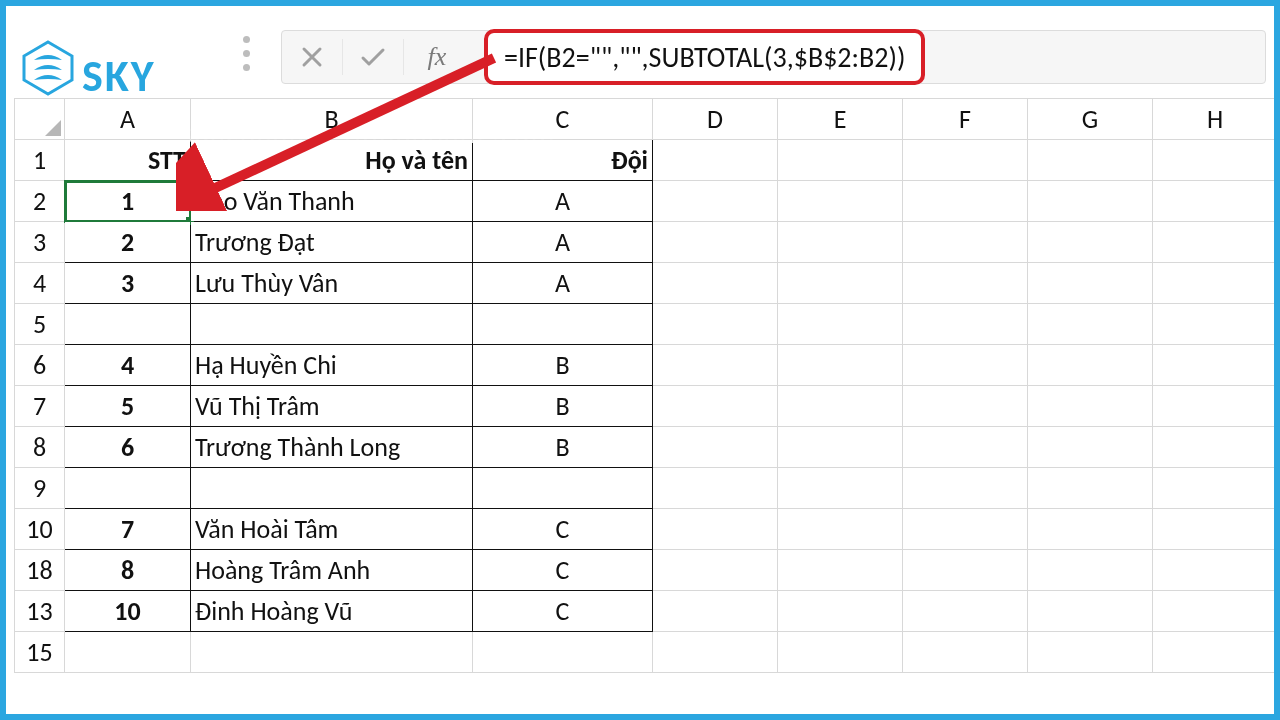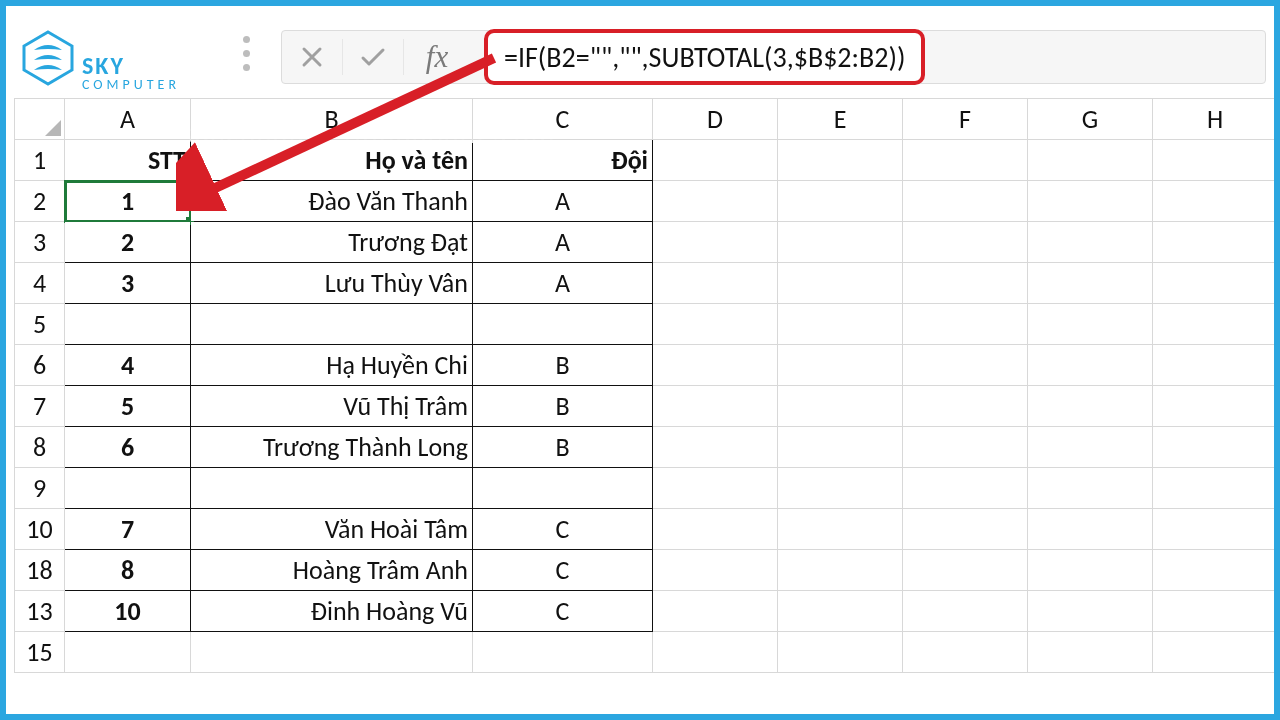--- a/index.html
+++ b/index.html
@@ -27,21 +27,21 @@
   .logo-icon {
     width: 56px; height: 56px;
     position: relative;
   }
   .logo-icon svg { display: block; }
   .logo-text {
     display: flex;
     flex-direction: column;
     line-height: 1;
   }
-  .logo-text .l1 { font-size: 24px; font-weight: bold; color: #28a6df; letter-spacing: 2px; margin-top: 30px; }
+  .logo-text .l1 { font-size: 44px; font-weight: bold; color: #28a6df; letter-spacing: 2px; margin-top: 30px; }
   .logo-text .l2 { font-size: 14px; color: #28a6df; letter-spacing: 4px; font-weight: 500; }
   .menu-dots {
     position: absolute;
     left: 235px; top: 30px;
     width: 10px;
     display: flex; flex-direction: column; gap: 7px;
     align-items: center;
   }
   .menu-dots span { width: 7px; height: 7px; background: #bdbdbd; border-radius: 50%; }
   .fbar {
@@ -59,21 +59,21 @@
   .fbar-ctrl {
     width: 60px; height: 100%;
     display: flex; align-items: center; justify-content: center;
     color: #a0a0a0;
   }
   .fbar-sep {
     width: 1px; height: 70%; background: #e6e6e6;
   }
   .fbar-fx {
     width: 66px; height: 100%; display: flex; align-items: center; justify-content: center;
-    font-style: italic; color: #7a7a7a; font-size: 31px; font-family: 'Times New Roman', serif;
+    font-style: italic; color: #7a7a7a; font-size: 26px; font-family: 'Times New Roman', serif;
   }
   .formula-box {
     margin-left: 14px;
     border: 4px solid #d81f27;
     border-radius: 10px;
     padding: 6px 16px;
     background: #fff;
     font-size: 28px;
     color: #111;
     height: 56px;
@@ -154,21 +154,21 @@
   .hdr {
     background: #c0dbf1;
     text-align: right;
     font-weight: bold;
     border: 1px solid #111 !important;
   }
   .data-b {
     border: 1px solid #111 !important;
   }
   .tc { text-align: center; font-weight: bold; }
-  .tl { text-align: right; padding-left: 6px; }
+  .tl { text-align: left; padding-left: 6px; }
   .tcc { text-align: center; }
   .selcell {
     background: #ffff00;
     outline: 3px solid #1f7a3a;
     outline-offset: -2px;
     z-index: 4;
   }
   .selcell::after {
     content: '';
     position: absolute;

